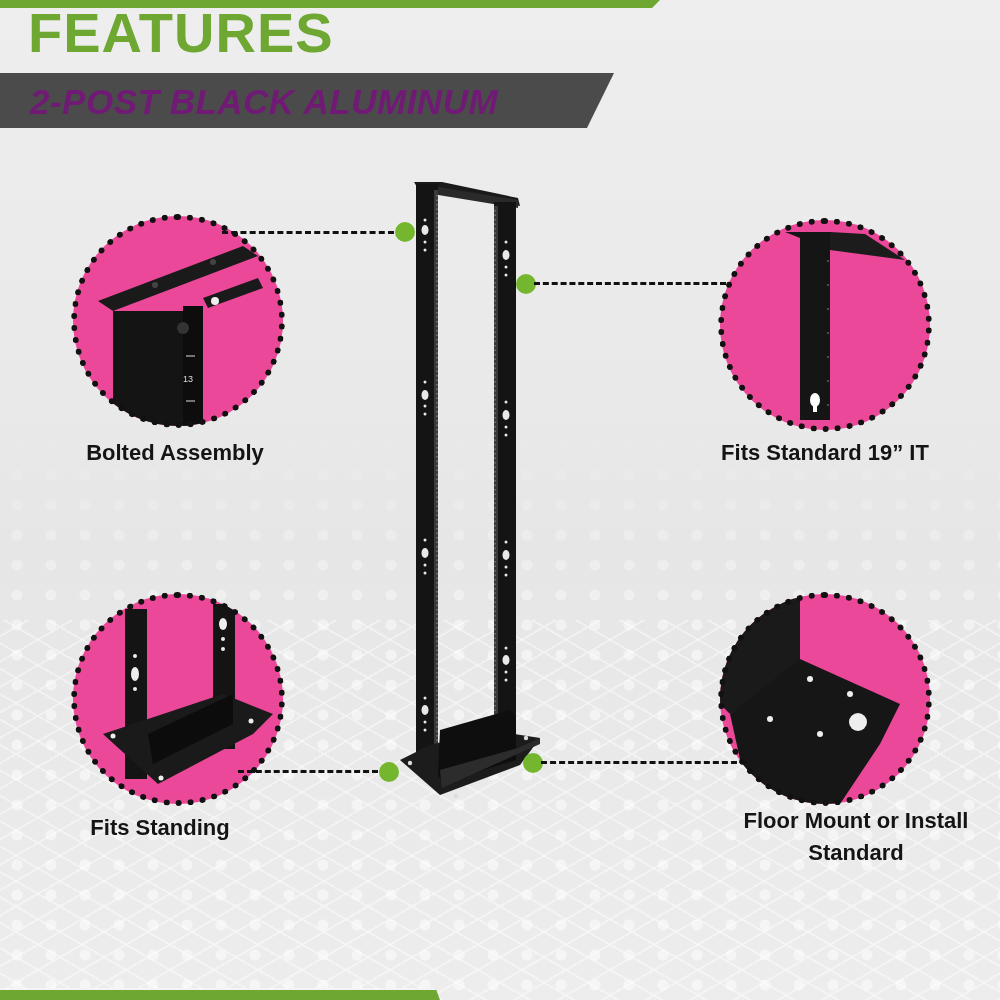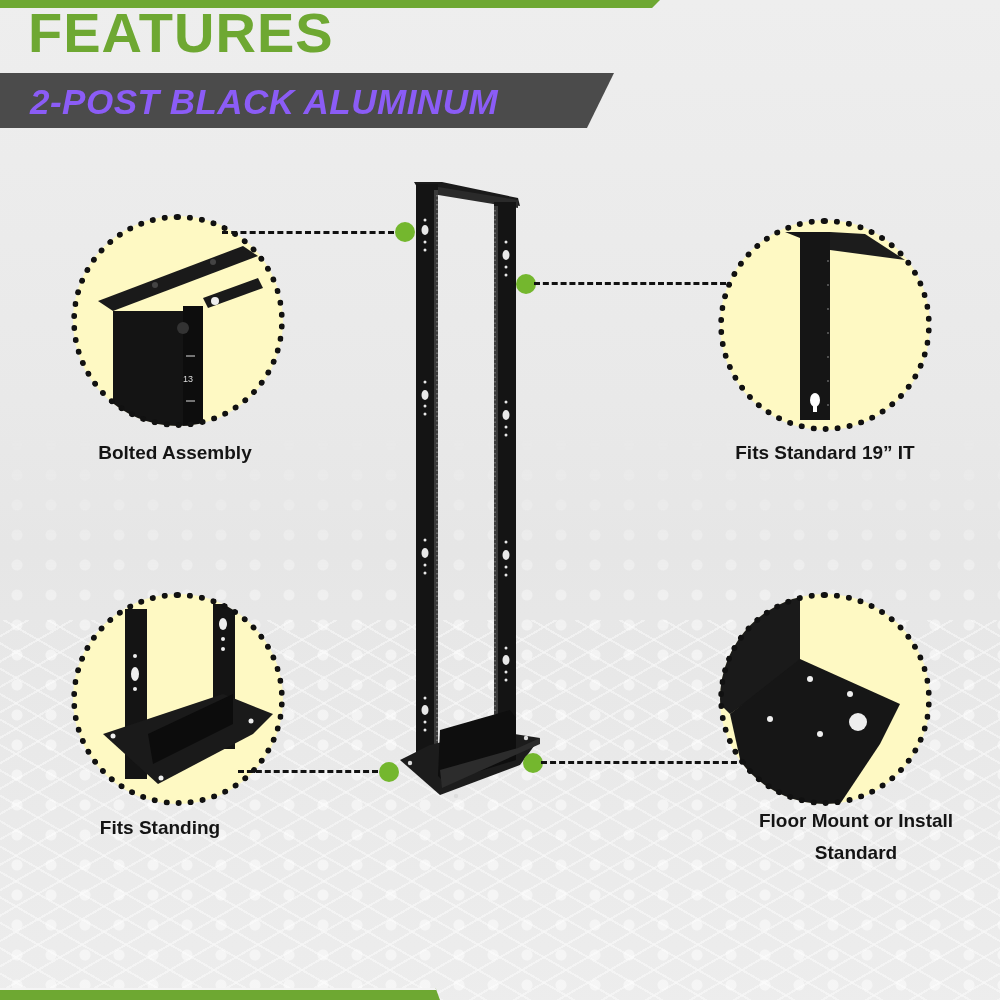--- a/index.html
+++ b/index.html
@@ -50,36 +50,36 @@
     color: #6ea832;
   }
   .subtitle-band {
     position: absolute; left: 0; top: 73px; width: 614px; height: 55px;
     background: #4b4b4b;
     clip-path: polygon(0 0, 100% 0, 95.6% 100%, 0 100%);
   }
   .subtitle {
     position: absolute; left: 30px; top: 82px;
     font-size: 35px; font-weight: bold; font-style: italic;
-    color: #8b5cf6; letter-spacing: 0.5px;
+    color: #701a75; letter-spacing: 0.5px;
   }
 
   .callout {
     position: absolute;
     width: 210px; height: 210px; border-radius: 50%;
-    background: #fef9c3;
+    background: #ec4899;
     overflow: hidden;
   }
   .callout-ring {
     position: absolute;
     width: 214px; height: 214px; border-radius: 50%;
     border: 6px dotted #111;
   }
   .feature-label {
-    position: absolute; font-size: 19px; font-weight: bold; color: #141414;
+    position: absolute; font-size: 22px; font-weight: bold; color: #141414;
     text-align: center; line-height: 32px;
   }
 
   .connector {
     position: absolute; height: 0;
     border-top: 3px dashed #111;
   }
   .conn-dot {
     position: absolute; width: 20px; height: 20px; border-radius: 50%;
     background: #74b72e;

